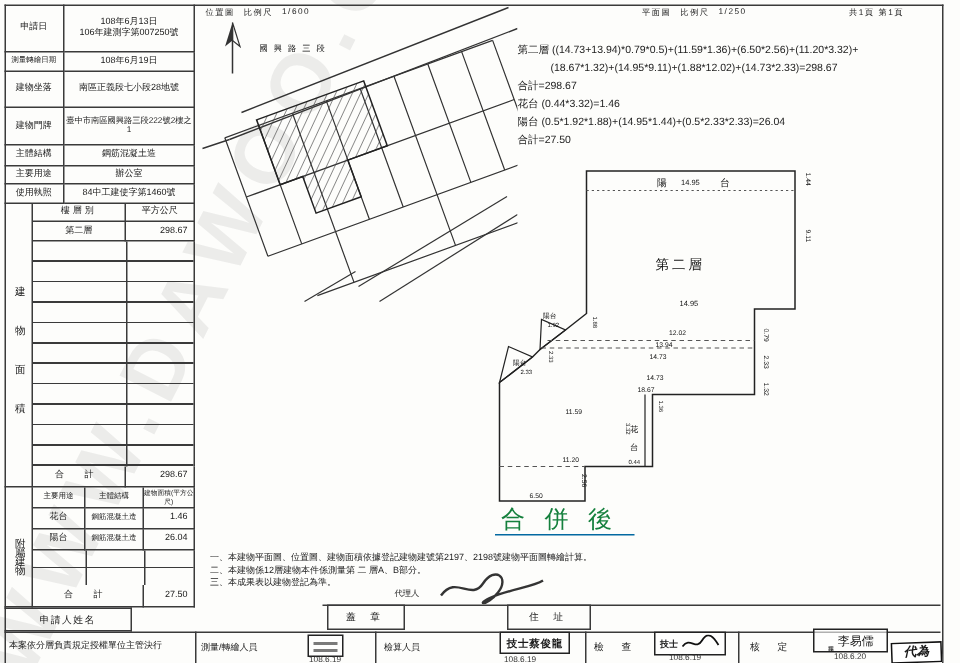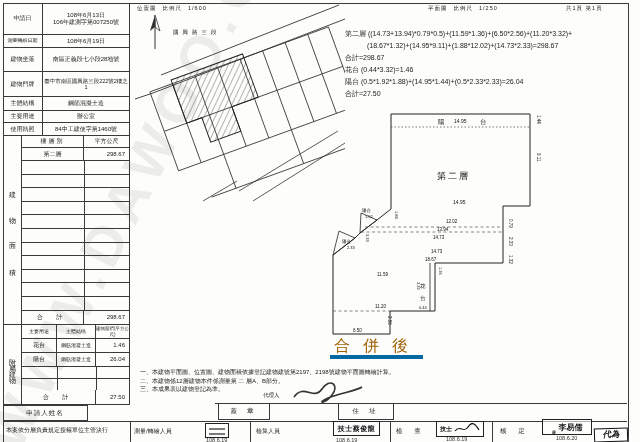--- a/index.html
+++ b/index.html
@@ -17,21 +17,21 @@
   .hdr{font-size:5.5px;letter-spacing:1px;white-space:nowrap;color:#222;}
   .calc{font-size:7px;line-height:12px;color:#222;white-space:nowrap;}
   .note{font-size:6px;line-height:8.5px;color:#222;white-space:nowrap;}
   .stampbox{position:absolute;box-sizing:border-box;border:1.5px solid #222;display:flex;
             align-items:center;justify-content:center;background:rgba(255,255,255,.6);}
   .date{position:absolute;font-size:5.5px;color:#333;white-space:nowrap;}
   svg{display:block;}
   svg text{font-family:"Liberation Sans","DejaVu Sans",sans-serif;fill:#111;}
   #watermark{position:absolute;left:-28px;top:432px;transform:rotate(-63deg);transform-origin:0 0;
              font-size:56px;font-weight:bold;letter-spacing:9px;color:#1a1a1a;opacity:.07;white-space:nowrap;}
-  .mergelabel{font-size:16px;letter-spacing:13px;color:#a16207;border-bottom:4px solid #0369a1;padding:0 2px 1px 4px;}
+  .mergelabel{font-size:16px;letter-spacing:13px;color:#15803d;border-bottom:1px solid #0369a1;padding:0 2px 1px 4px;}
 </style>
 </head>
 <body>
 
 <div id="page">
 
   <div id="watermark">WWW.DAWOO.COM</div>
 
   <div class="abs" style="left:3px;top:3px;width:624px;height:439px;border-left:1px solid #3a3a3a;border-top:1px solid #3a3a3a;border-right:1px solid #3a3a3a;"></div>
 
@@ -221,19 +221,19 @@
     <span style="font-size:6px;font-weight:bold;">技士</span>
     <svg width="26" height="12" viewBox="0 0 26 12">
       <path d="M1,8 C6,1 10,11 14,4 S22,2 25,7" stroke="#111" stroke-width="1.2" fill="none"></path>
     </svg>
   </div>
   <div class="date" style="left:446px;top:436px;">108.6.19</div>
 
   <div class="abs" style="left:500px;top:427px;font-size:6.5px;letter-spacing:5px;white-space:nowrap;">核 定</div>
   <div class="stampbox" style="left:542px;top:419px;width:50px;height:16px;gap:2px;">
     <span style="font-size:4px;writing-mode:vertical-rl;text-orientation:upright;">課長</span>
-    <span style="font-size:8px;font-weight:bold;">李易儒</span>
+    <span style="font-size:8px;font-weight:normal;">李易儒</span>
   </div>
   <div class="date" style="left:556px;top:435px;">108.6.20</div>
 
   <div class="abs" style="left:594px;top:428px;width:34px;height:14px;box-sizing:border-box;border:1.4px solid #111;display:flex;align-items:center;justify-content:center;font-size:8.5px;font-weight:bold;font-style:italic;transform:rotate(-2deg);background:#fff;">代為</div>
 
 </div>
 
 </body></html>

